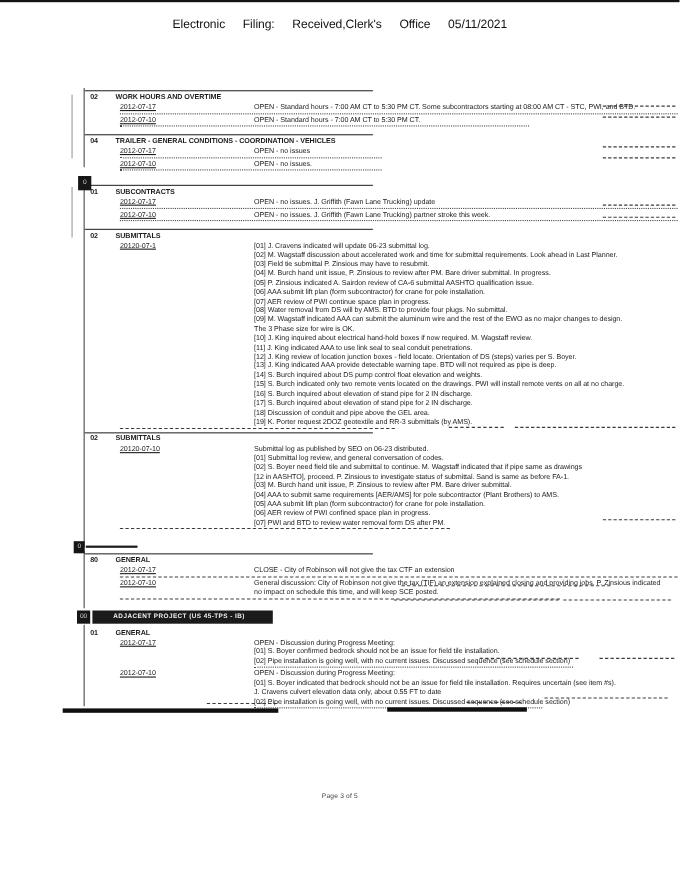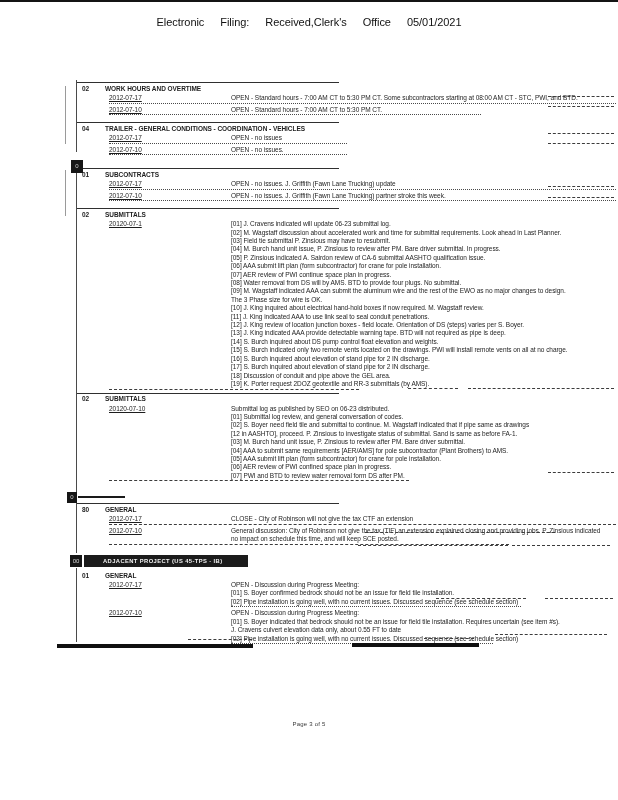--- a/index.html
+++ b/index.html
@@ -27,21 +27,21 @@
   .frag.solid{border-top:2px solid #1a1a1a;}
   .vline{position:absolute;width:1px;background:#9a9a9a;}
   .bar{position:absolute;background:#101010;}
   .footer{position:absolute;top:721px;left:0;width:618px;text-align:center;font-size:6px;color:#3a3a3a;letter-spacing:0.2px;}
 </style>
 </head>
 <body>
 
 <div id="page">
   <div class="topline"></div>
-  <div class="efile">Electronic Filing: Received,Clerk's Office 05/01/2021</div>
+  <div class="efile">Electronic Filing: Received,Clerk's Office 05/11/2021</div>
 
   <div class="group" style="left:76px;top:80px;height:72px;">
       <div class="sec">
         <div class="sec-head"><span class="num">02</span><span class="title">WORK HOURS AND OVERTIME</span></div>
         <div class="row">
           <span class="date">2012-07-17</span>
           <div class="lines">
             <div class="line">OPEN - Standard hours - 7:00 AM CT to 5:30 PM CT. Some subcontractors starting at 08:00 AM CT - STC, PWI, and BTD.</div>
           </div>
         </div>

